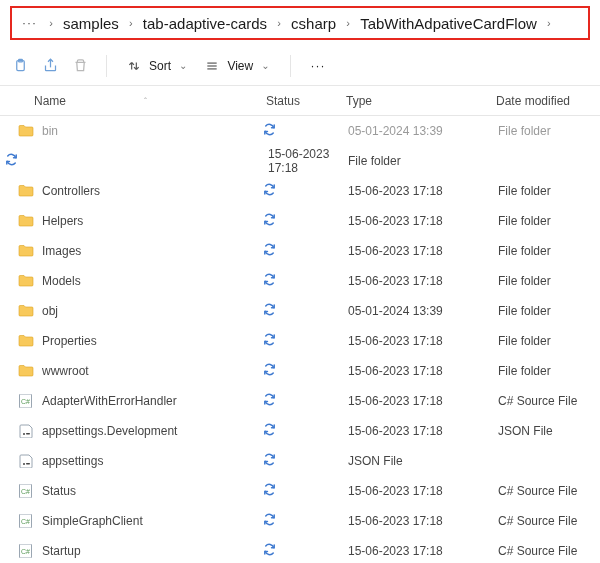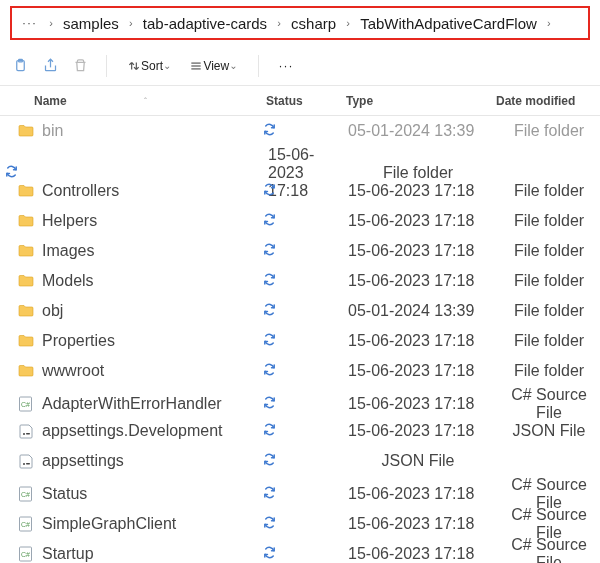--- a/index.html
+++ b/index.html
@@ -37,47 +37,47 @@
     border-bottom: 1px solid #e7e7e7;
     margin-top: 6px;
     gap: 6px;
   }
   .tb-icon {
     width: 24px; height: 24px;
     display: flex; align-items: center; justify-content: center;
     color: #5c88c5;
   }
   .tb-divider { width:1px; height:22px; background:#e5e5e5; margin:0 8px; }
-  .tb-btn { display:flex; align-items:center; gap:0; color:#222; padding:4px 6px; cursor:pointer;}
+  .tb-btn { display:flex; align-items:center; gap:8px; color:#222; padding:4px 6px; cursor:pointer;}
   .tb-btn .chev { font-size:10px; color:#777; }
   .headers {
     display: grid;
     grid-template-columns: 258px 80px 150px 112px;
     align-items: center;
     height: 30px;
     border-bottom: 1px solid #e6e6e6;
     font-size: 12px;
     color: #4a4a4a;
   }
-  .headers .col { padding:0 8px; display:flex; align-items:flex-start; gap:4px; cursor:pointer;font-weight:bold;}
+  .headers .col { padding:0 8px; display:flex; align-items:flex-start; gap:4px; cursor:pointer;}
   .headers .col.name { padding-left: 34px; }
   .headers .sortmark { position:absolute; left:144px; font-size:9px; color:#b0b0b0;}
   .row {
     display: grid;
     grid-template-columns: 258px 80px 150px 112px;
     align-items: center;
     height: 30px;
-    font-size: 16px;
+    font-size: 12px;
     color: #454545;
   }
   .row.dim { color:#9a9a9a; }
   .row .name-cell { display:flex; align-items:center; gap:8px; padding-left:18px; overflow:hidden; white-space:nowrap; }
   .row .status-cell { color:#3f7ad0; display:flex; justify-content:flex-start; padding-left:4px;}
   .row .date-cell { padding-left:10px; }
-  .row .type-cell { padding-left:10px;text-align:center; }
+  .row .type-cell { padding-left:10px; }
   .topdim { color:#a3a3a3; }
   .icon-box { width:16px; height:14px; flex: 0 0 16px; display:flex; align-items:center; justify-content:center;}
 </style>
 </head>
 <body>
 
 <div class="breadcrumb-bar">
   <span class="bc-ell">···</span>
   <span class="bc-chev">›</span>
   <span class="bc-item">samples</span>

